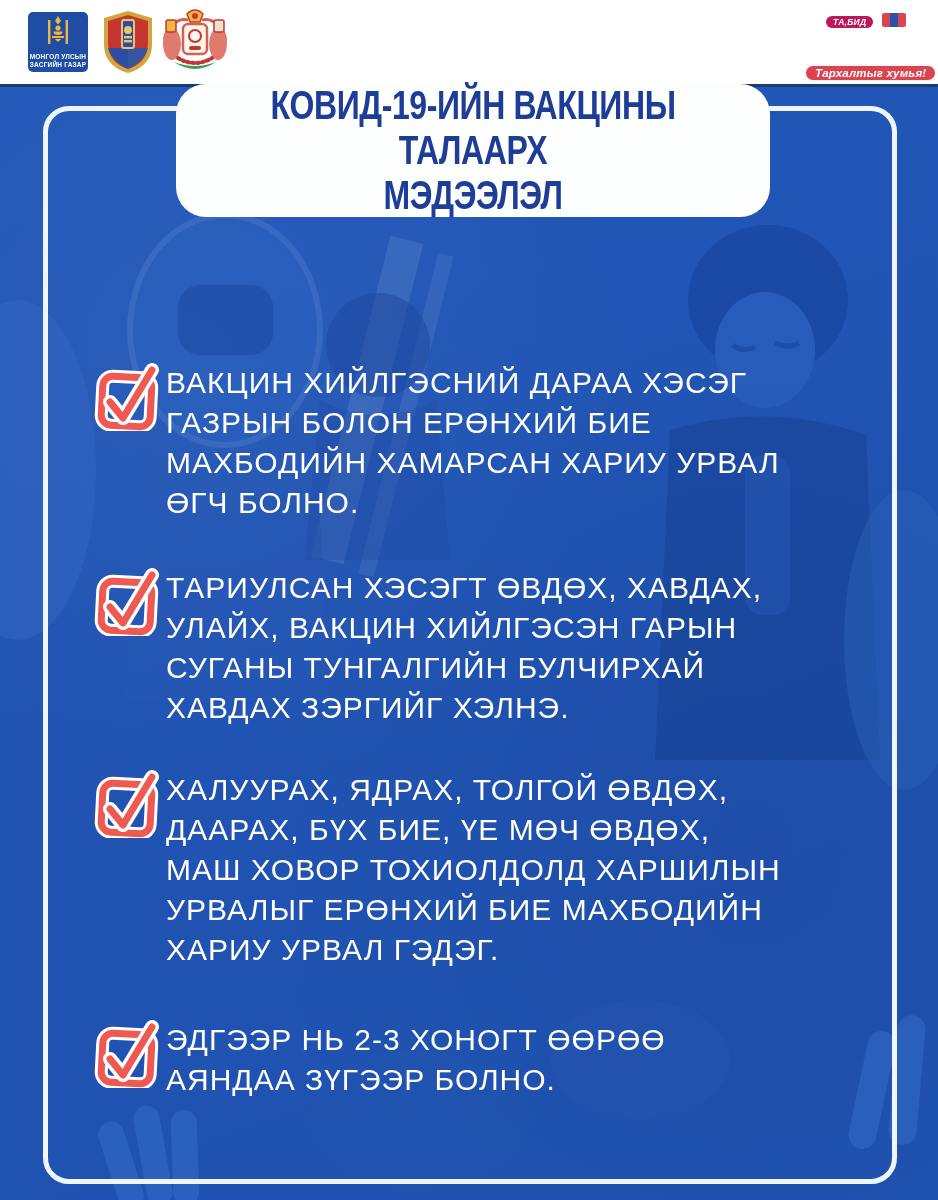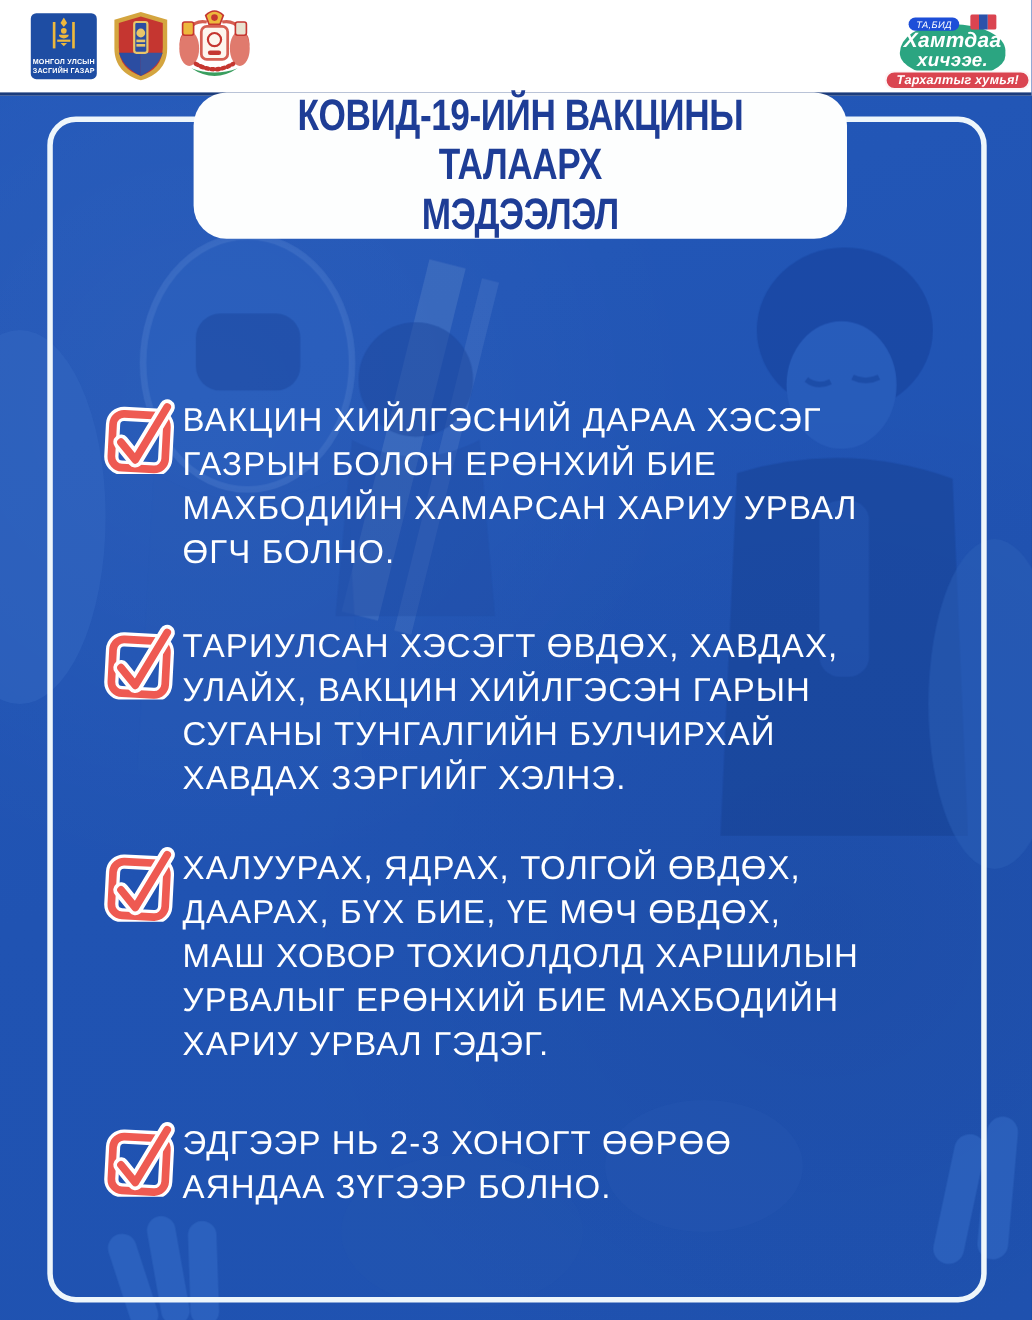--- a/index.html
+++ b/index.html
@@ -36,22 +36,22 @@
   
   .campaign{position:absolute;left:800px;top:8px;width:130px;height:72px;z-index:5;}
   .campaign-blob{
     position:absolute;left:18px;top:14px;width:96px;height:48px;background:#2ba581;
     border-radius:45% 55% 48% 52% / 60% 55% 45% 50%;
     display:flex;flex-direction:column;align-items:center;justify-content:center;
   }
   .campaign-line1{color:#fff;font-weight:bold;font-style:italic;font-size:19px;line-height:18px;letter-spacing:.3px;}
   .campaign-line2{color:#fff;font-weight:bold;font-style:italic;font-size:17px;line-height:16px;letter-spacing:.3px;}
   .campaign-tab{
-    position:absolute;left:26px;top:8px;background:#1d4ed8;color:#fff;
-    font-size:8.5px;font-weight:normal;font-style:italic;padding:1px 7px;border-radius:7px;letter-spacing:.3px;
+    position:absolute;left:26px;top:8px;background:#be185d;color:#fff;
+    font-size:8.5px;font-weight:bold;font-style:italic;padding:1px 7px;border-radius:7px;letter-spacing:.3px;
   }
   .flag-icon{position:absolute;left:82px;top:5px;width:24px;height:14px;display:flex;border-radius:2px;overflow:hidden;}
   .flag-icon .r{flex:1;background:#da4450;}
   .flag-icon .b{flex:1;background:#2b52aa;}
   .campaign-pill{
     position:absolute;left:4px;top:56px;background:#da4450;color:#fff;border:2px solid rgba(255,255,255,.95);
     font-size:11.5px;font-weight:bold;font-style:italic;padding:1px 9px;border-radius:12px;white-space:nowrap;letter-spacing:.2px;
   }
   
   .title-card{
@@ -157,24 +157,20 @@
       <path d="M29 8 Q37 0 45 8 L42 16 H32 Z" fill="#edb83d" stroke="#c53630" stroke-width="1.5"></path>
       <circle cx="37" cy="10" r="3" fill="#c53630"></circle>
       <rect x="25" y="18" width="24" height="30" rx="5" fill="#fdf6ee" stroke="#d65f52" stroke-width="2.5"></rect>
       <circle cx="37" cy="30" r="6" fill="none" stroke="#c53630" stroke-width="2"></circle>
       <rect x="31" y="40" width="12" height="4" rx="2" fill="#c53630"></rect>
       <path d="M16 56 Q37 70 58 56 Q37 64 16 56 Z" fill="#3a9e5f"></path>
       <path d="M20 52 Q37 62 54 52" fill="none" stroke="#c53630" stroke-width="4" stroke-linecap="round" stroke-dasharray="2 3"></path>
     </svg>
 
     <div class="campaign">
-      <div class="campaign-blob">
-        <span class="campaign-line1">Хамтдаа</span>
-        <span class="campaign-line2">хичээе.</span>
-      </div>
       <span class="campaign-tab">ТА,БИД</span>
       <span class="flag-icon">
           <span class="r"></span>
           <span class="b"></span>
           <span class="r"></span>
         </span>
       <span class="campaign-pill">Тархалтыг хумья!</span>
     </div>
   </div>
 

